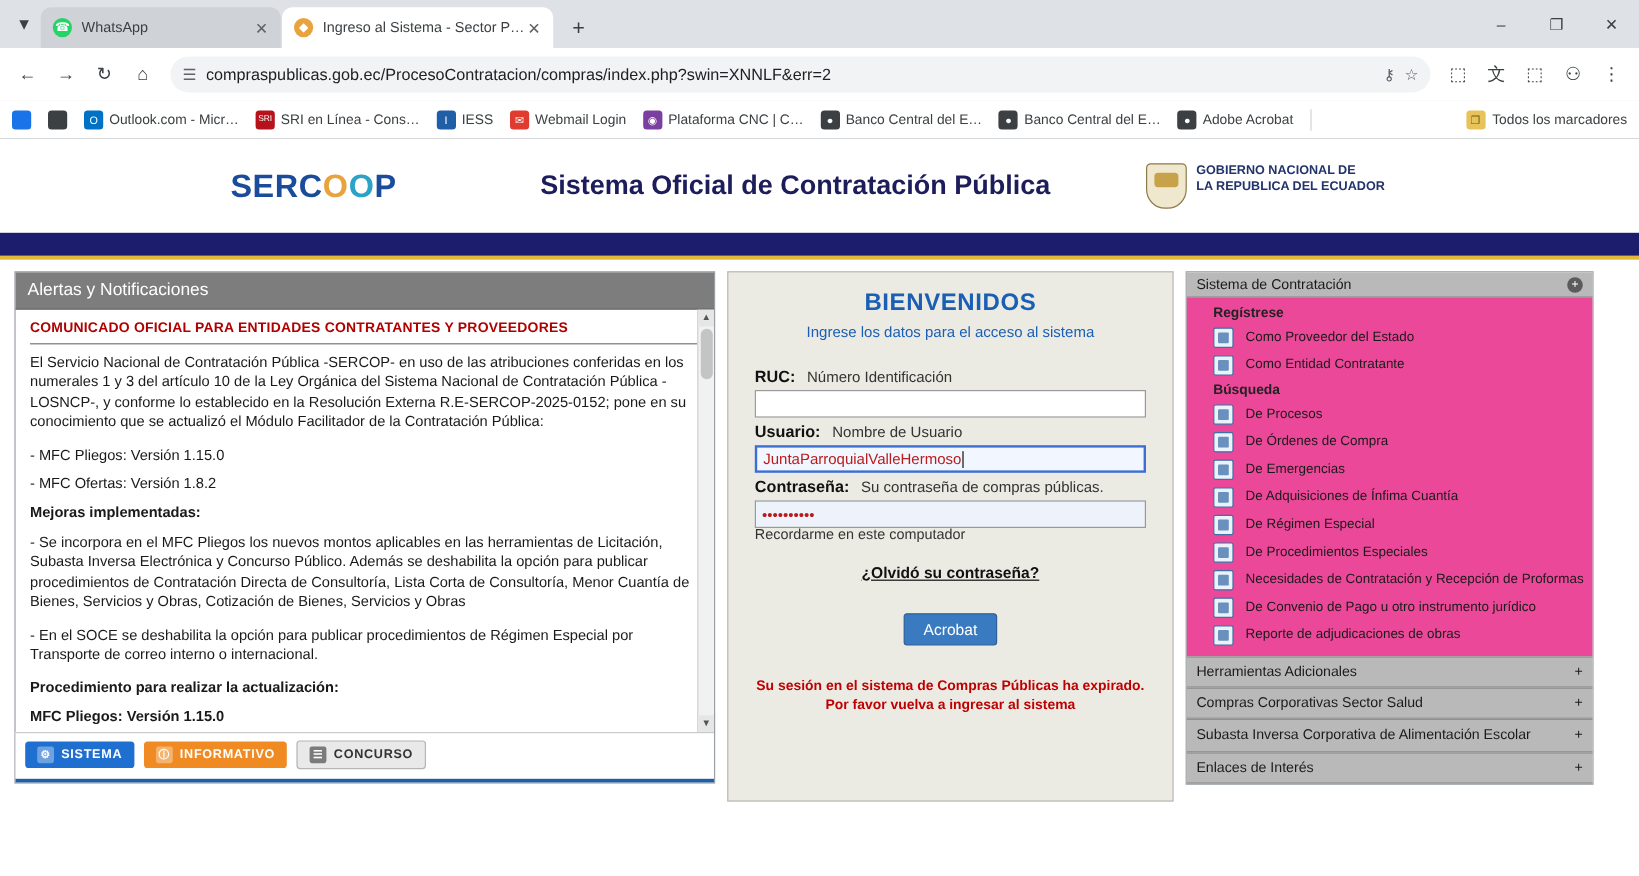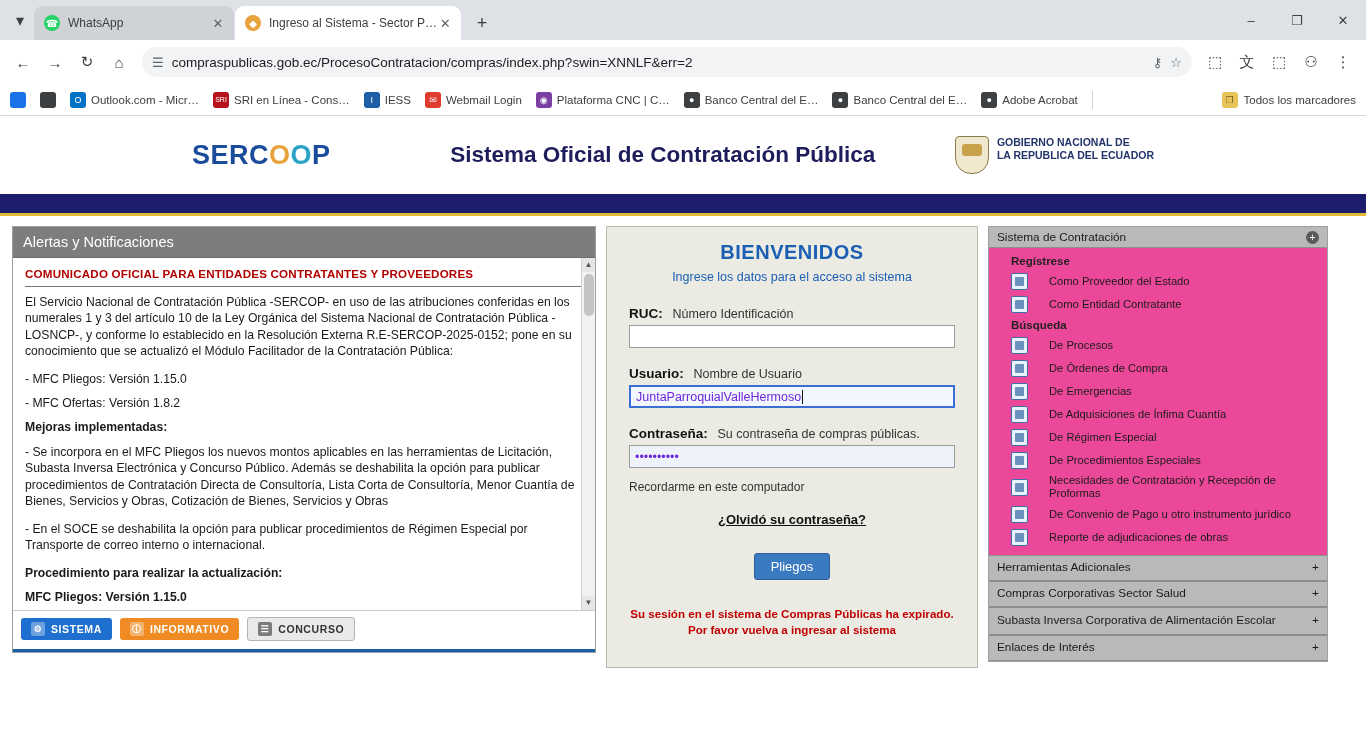--- a/index.html
+++ b/index.html
@@ -283,22 +283,22 @@
   }
   .field-label { font-size: 13.5px; font-weight: bold; color: #111; margin-bottom: 4px; }
   .field-label .hint { font-weight: normal; color: #333; font-size: 12.5px; margin-left: 6px;}
   .tinput {
     width: 100%;
     height: 23px;
     border: 1px solid #9a9a9a;
     background: #fff;
     font-size: 12.5px;
     padding: 2px 5px;
-    color: #6d28d9;
-    margin-bottom: 18px;
+    color: #b91c1c;
+    margin-bottom: 4px;
     display: flex;
     align-items: center;
   }
   .tinput.focused {
     border: 2px solid #3b6fd4;
     background: #f2f6ff;
   }
   .tinput.focused .caret {
     width: 1px; height: 14px; background: #111; margin-left: 1px;
   }
@@ -368,21 +368,21 @@
     position: relative;
   }
   .ricon:after {
     content: "";
     position: absolute; left: 3px; top: 3px;
     width: 9px; height: 9px;
     background: #3f6fa8;
     border-radius: 1px;
     opacity: .75;
   }
-  .ritem .lbl { line-height: 1.2; margin-left: 11px; }
+  .ritem .lbl { line-height: 1.2; }
   .rfoot-sec {
     background: #b9b9b9;
     border-top: 1px solid #8f8f8f;
     border-bottom: 1px solid #8f8f8f;
     font-size: 11.8px;
     color: #1a1a1a;
     padding: 4px 8px;
     display: flex;
     align-items: center;
     justify-content: space-between;
@@ -568,21 +568,21 @@
         <span>Contraseña:</span>
         <span class="hint">Su contraseña de compras públicas.</span>
       </div>
       <div class="tinput pwd">••••••••••</div>
 
       <div class="remember">Recordarme en este computador</div>
 
       <div class="forgot">¿Olvidó su contraseña?</div>
 
       <div class="entrar-wrap">
-        <span class="entrar">Pliegos</span>
+        <span class="entrar">Acrobat</span>
       </div>
 
       <div class="err">Su sesión en el sistema de Compras Públicas ha expirado. Por favor vuelva a ingresar al sistema</div>
     </div>
 
     <div class="panel-right">
       <div class="rsec-head">
         <span>Sistema de Contratación</span>
         <span class="plus">+</span>
       </div>

